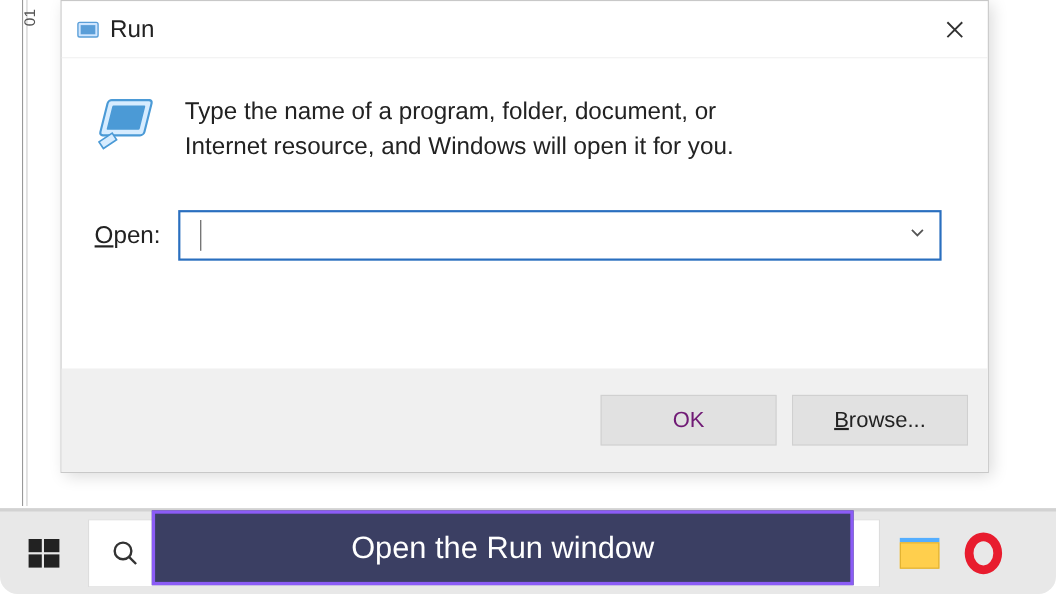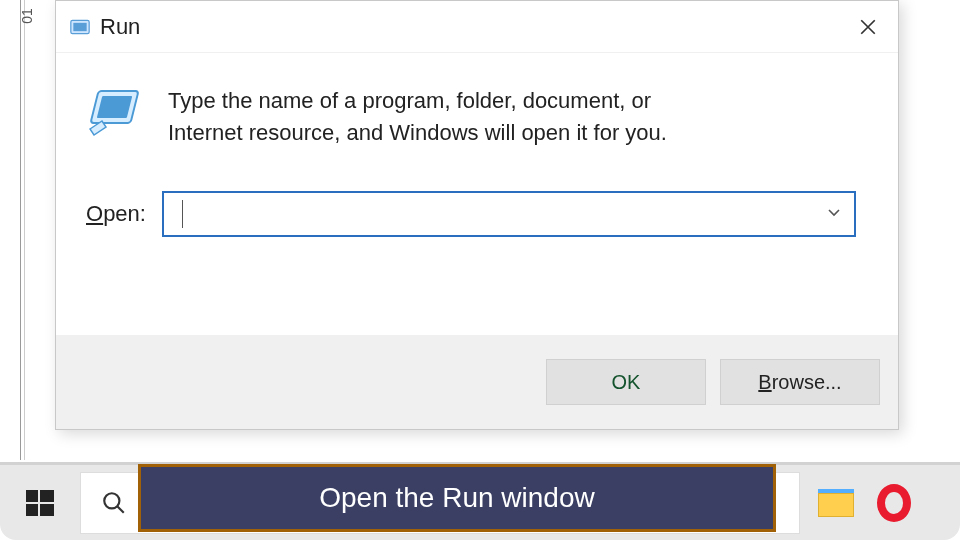--- a/index.html
+++ b/index.html
@@ -134,21 +134,21 @@
       width: 160px;
       height: 46px;
       background: #e1e1e1;
       border: 1px solid #d0d0d0;
       font-size: 20px;
       display: flex;
       align-items: center;
       justify-content: center;
       color: #222;
     }
-    .btn.disabled { color: #14532d; }
+    .btn.disabled { color: #701a75; }
     .btn .ul { text-decoration: underline; }
     .taskbar {
       position: absolute;
       left: 0;
       right: 0;
       bottom: 0;
       height: 78px;
       background: #e8e8e8;
       border-top: 3px solid #d2d2d2;
       display: flex;
@@ -175,21 +175,21 @@
       border: 1px solid #ddd;
     }
     .search-box .mag { width: 26px; height: 26px; color: #333; }
     .annotation {
       position: absolute;
       left: 138px;
       bottom: 8px;
       width: 638px;
       height: 68px;
       background: #3b3f63;
-      border: 3px solid #a16207;
+      border: 3px solid #8b5cf6;
       display: flex;
       align-items: center;
       justify-content: center;
       color: #fff;
       font-size: 28px;
       z-index: 10;
     }
     .task-icons {
       display: flex;
       align-items: center;

